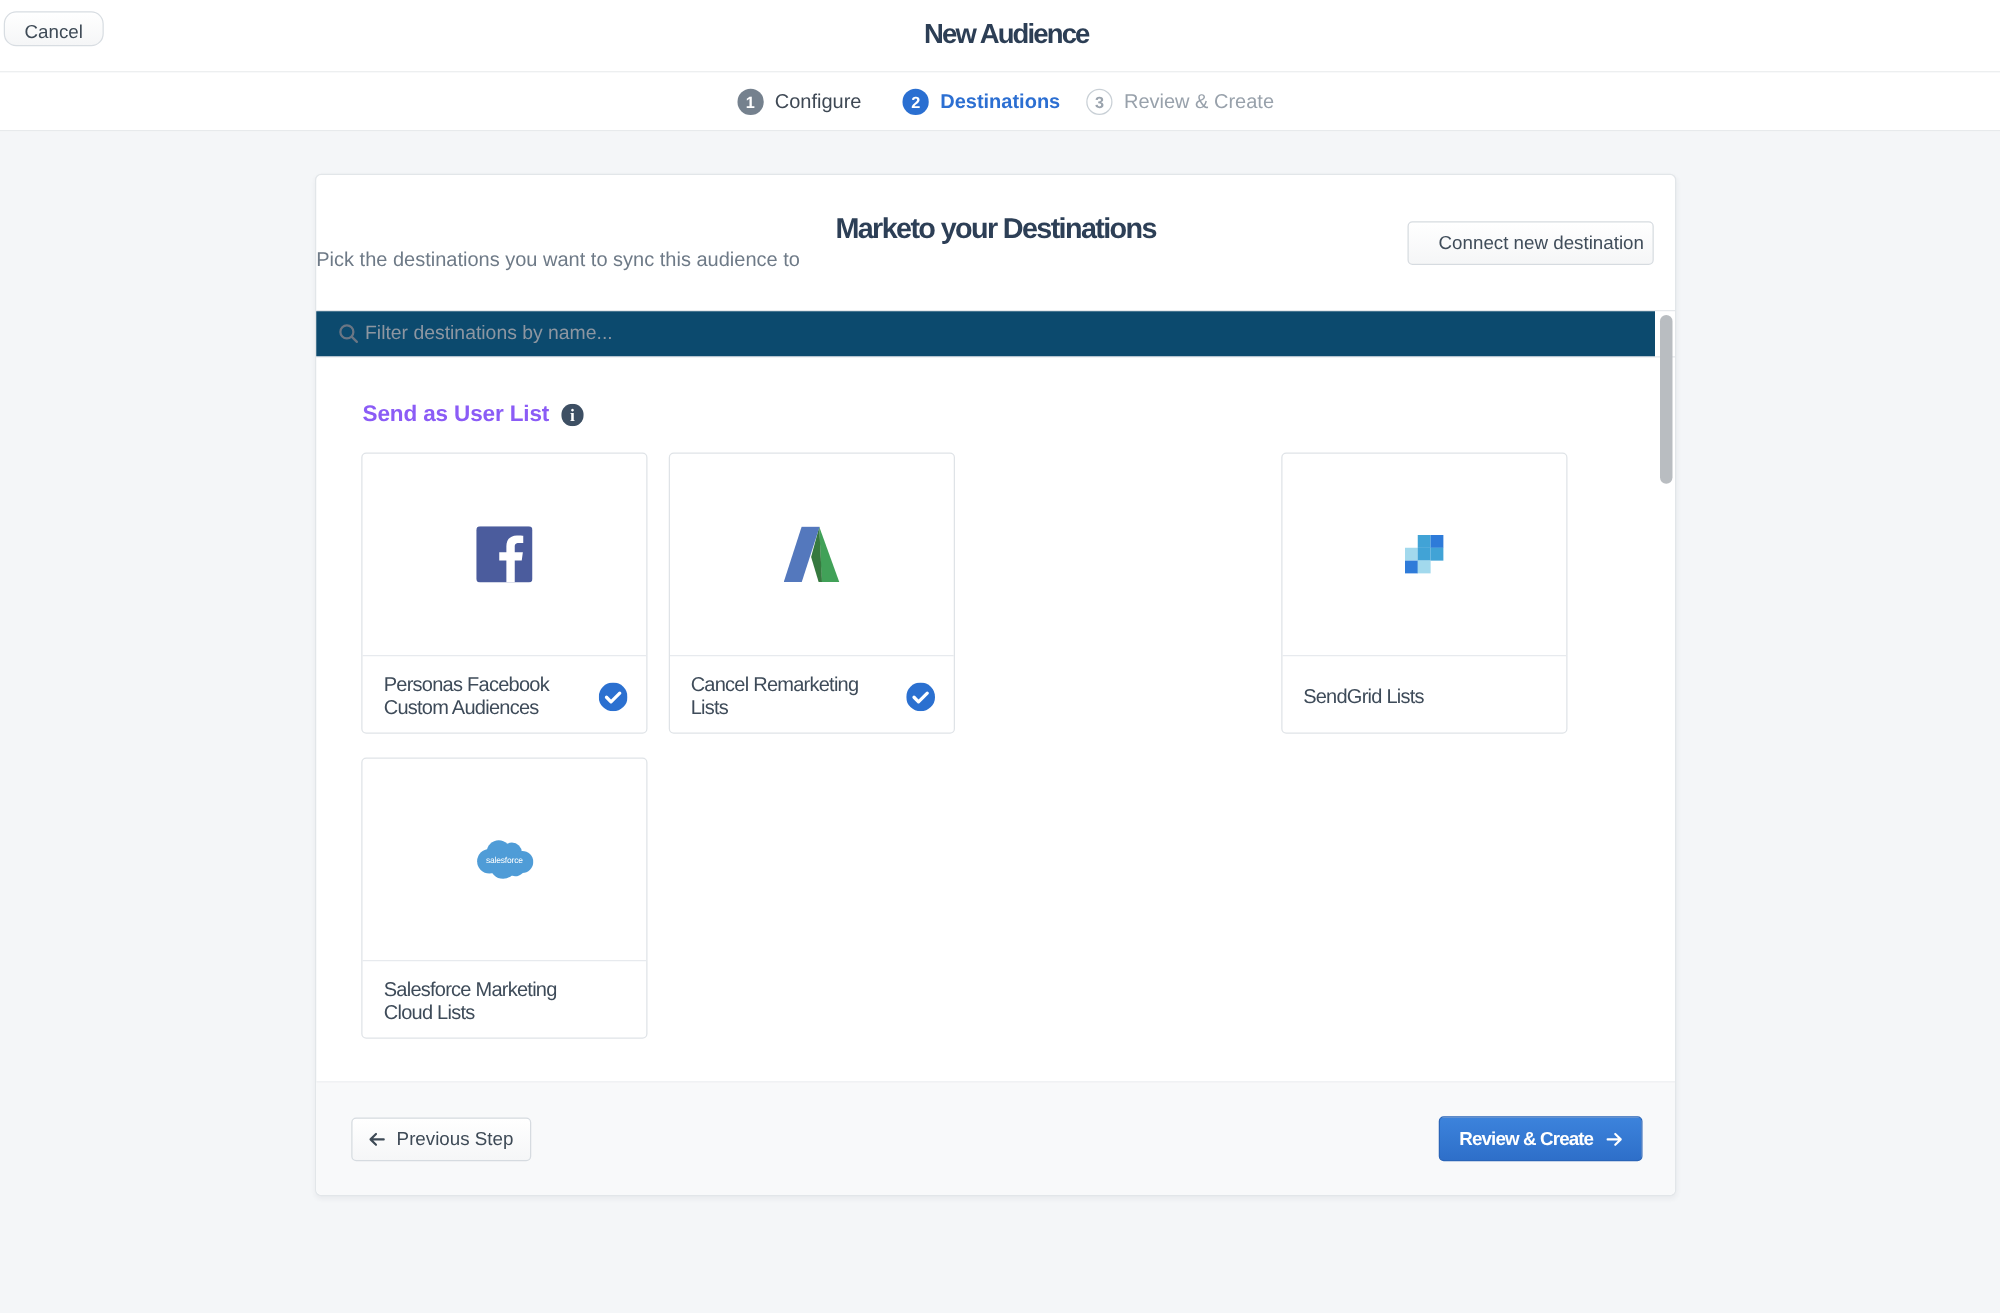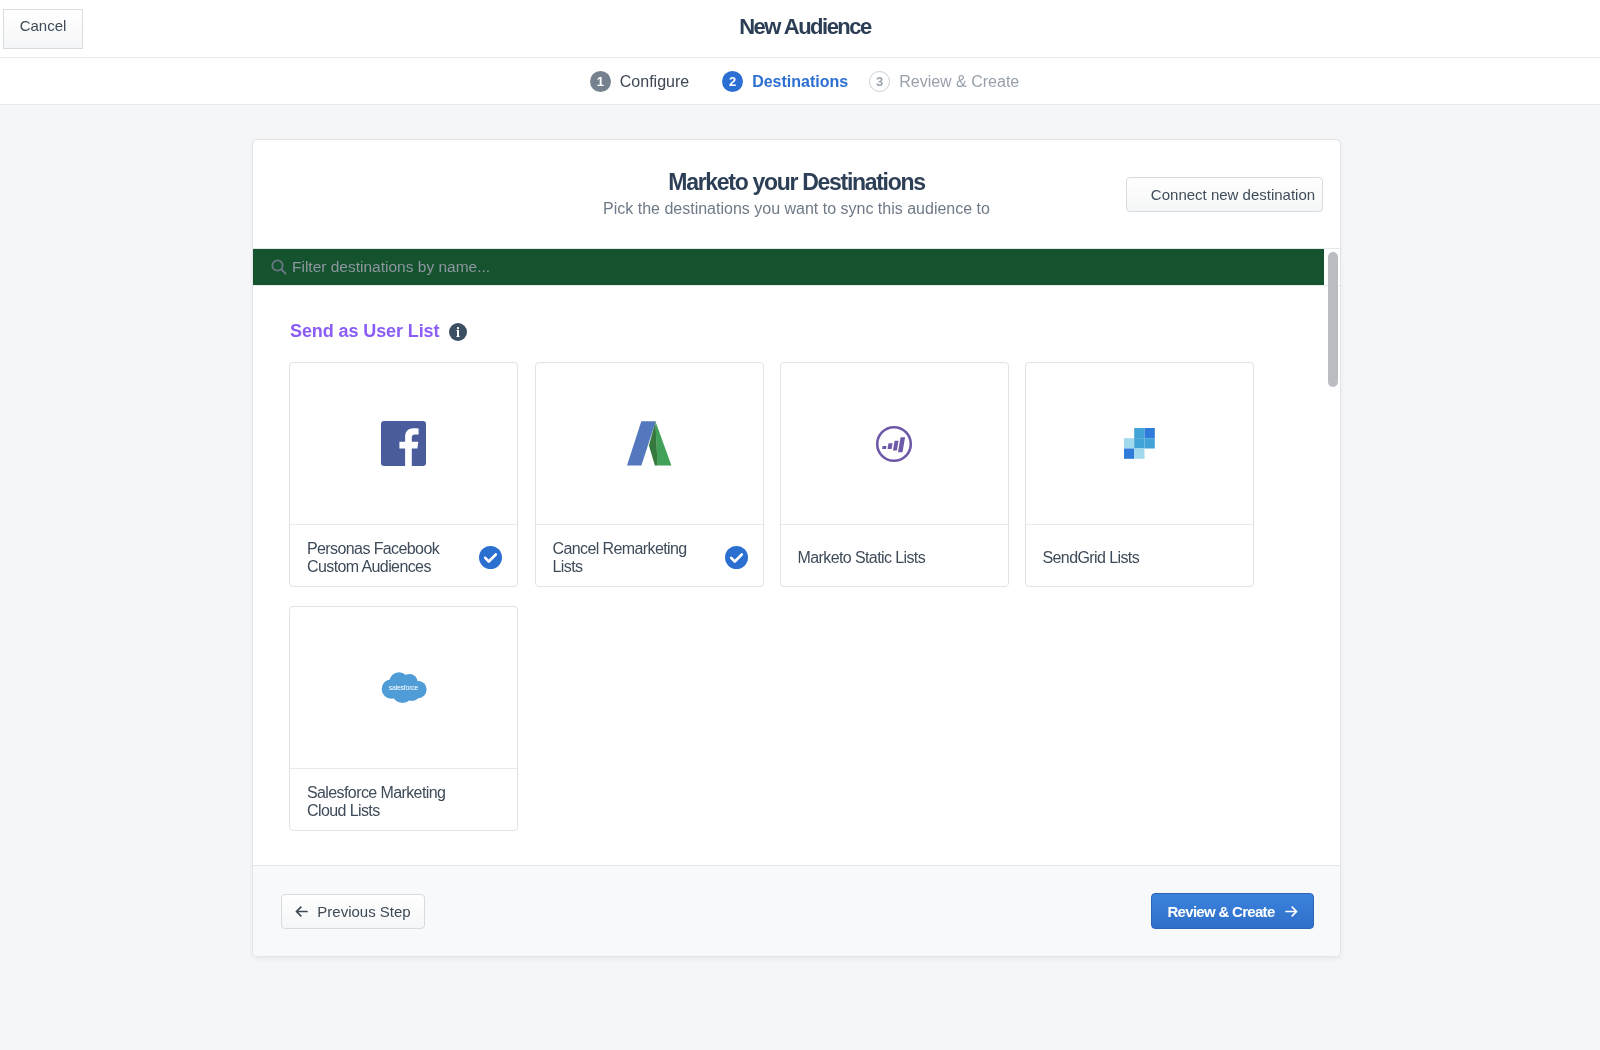--- a/index.html
+++ b/index.html
@@ -1,45 +1,45 @@
 <!DOCTYPE html>
 <html><head>
 <meta charset="utf-8">
 <style>
 * { margin:0; padding:0; box-sizing:border-box; }
 html,body { width:1600px; height:1050px; overflow:hidden; }
 body { font-family:"Liberation Sans", sans-serif; background:#f4f6f8; position:relative; }
 
 
 .topbar { position:absolute; left:0; top:0; width:1600px; height:58px; background:#fff; border-bottom:1px solid #e7eaec; }
-.cancel { position:absolute; left:3px; top:9px; width:80px; height:40px; background:linear-gradient(#ffffff,#f5f6f7); border:1px solid #d8dde2; border-radius:0; font-size:15px; color:#3e4a56; text-align:center; line-height:32px; }
+.cancel { position:absolute; left:3px; top:9px; width:80px; height:28px; background:linear-gradient(#ffffff,#f5f6f7); border:1px solid #d8dde2; border-radius:10px; font-size:15px; color:#3e4a56; text-align:center; line-height:32px; }
 .pagetitle { position:absolute; left:0; top:0; width:1610px; height:57px; line-height:54px; text-align:center; font-size:22px; letter-spacing:-1.5px; font-weight:bold; color:#2c3e55; }
 
 
 .stepbar { position:absolute; left:0; top:58px; width:1600px; height:47px; background:#fff; border-bottom:1px solid #e7eaec; }
 .steps { position:absolute; left:0; top:0; width:1608px; height:47px; padding-left:1px; display:flex; align-items:center; justify-content:center; }
 .step { display:flex; align-items:center; font-size:16px; }
 .step.s2 { margin-left:33px; } .step.s3 { margin-left:21px; }
 .stepnum { width:21px; height:21px; border-radius:50%; font-size:13px; font-weight:bold; text-align:center; line-height:21px; margin-right:9px; }
 .s1 .stepnum { background:#75818e; color:#fff; }
 .s1 { color:#3e4854; }
 .s2 .stepnum { background:#2a6fd1; color:#fff; }
 .s2 { color:#2c6fd2; font-weight:bold; }
 .s3 .stepnum { background:#fff; border:1px solid #c9d0d6; color:#9aa3ad; line-height:19px; }
 .s3 { color:#98a1ab; }
 
 
 .card { position:absolute; left:252px; top:139px; width:1089px; height:818px; background:#fff; border:1px solid #e2e6e9; border-radius:5px; box-shadow:0 2px 4px rgba(45,55,65,0.06); }
 .cardtitle { position:absolute; left:0; top:29px; width:100%; text-align:center; font-size:23px; letter-spacing:-1.3px; font-weight:bold; color:#2d3f56; }
-.cardsub { position:absolute; left:0; top:60px; width:100%; text-align:center; font-size:16px; color:#6e7a87; }
+.cardsub { position:absolute; left:0; top:60px; width:100%; text-align:left; font-size:16px; color:#6e7a87; }
 .connect { position:absolute; right:17px; top:37px; width:197px; height:35px; background:linear-gradient(#ffffff,#f5f6f7); border:1px solid #d6dbe0; border-radius:4px; font-size:15px; color:#404d5a; text-align:center; line-height:33px;padding-left:17px; }
 
 
 .filterwrap { position:absolute; left:0; top:108px; width:100%; height:38px; border-top:1px solid #e5e8eb; border-bottom:1px solid #e5e8eb; }
-.filterbg { position:absolute; left:0; top:0; width:1071px; height:36px; background:#14532d; }
+.filterbg { position:absolute; left:0; top:0; width:1071px; height:36px; background:#0c4a6e; }
 .filterph { position:absolute; left:39px; top:0; height:36px; line-height:36px; font-size:15.5px; color:#8d96a1; }
 .searchicon { position:absolute; left:17px; top:9px; }
 
 
 .thumb { position:absolute; left:1075px; top:112px; width:10px; height:135px; border-radius:5px; background:#b9bdc1; }
 
 
 .h2 { position:absolute; left:37px; top:181px; font-size:18px; letter-spacing:-0.1px; font-weight:bold; color:#8b5cf6; display:flex; align-items:center; }
 .h2 svg { margin-left:10px; }
 
@@ -123,34 +123,20 @@
         <polygon points="14.3,0.3 28.7,0.3 14.4,44.5 0,44.5" fill="#5478bd"></polygon>
       </svg>
     </div>
     <div class="lbl">Cancel Remarketing Lists</div>
     <svg class="check" width="23" height="23" viewBox="0 0 23 23">
         <circle cx="11.5" cy="11.5" r="11.5" fill="#2b70d0"></circle>
         <path d="M6.2,11.8 l3.6,3.7 l7,-7" fill="none" stroke="#fff" stroke-width="2.6" stroke-linecap="round" stroke-linejoin="round"></path>
       </svg>
   </div>
 
-  <div class="dest d3">
-    <div class="logo">
-      <svg width="38" height="38" viewBox="0 0 38 38">
-        <circle cx="19" cy="19" r="16.8" fill="none" stroke="#6e59a8" stroke-width="2.6"></circle>
-        <g fill="#6e59a8">
-          <polygon points="7.6,21 11.5,21 11,24.1 7.1,24.1"></polygon>
-          <polygon points="13.5,18.3 17.6,18.3 16.6,24.1 12.5,24.1"></polygon>
-          <polygon points="19.6,15.8 23.5,15.8 21.9,25.6 18,25.6"></polygon>
-          <polygon points="25.6,12.3 30.1,12.3 27.5,27.3 23,27.3"></polygon>
-        </g>
-      </svg>
-    </div>
-    <div class="lbl single">Marketo Static Lists</div>
-  </div>
 
   <div class="dest d5">
     <div class="logo">
       <svg width="46" height="32" viewBox="0 0 46 32">
         <g fill="#4f9cd7">
           <circle cx="10.5" cy="17" r="9.8"></circle>
           <circle cx="18" cy="9.8" r="9.6"></circle>
           <circle cx="28.5" cy="10" r="8"></circle>
           <circle cx="36.8" cy="17.5" r="8.8"></circle>
           <circle cx="21.5" cy="20.5" r="10.5"></circle>

